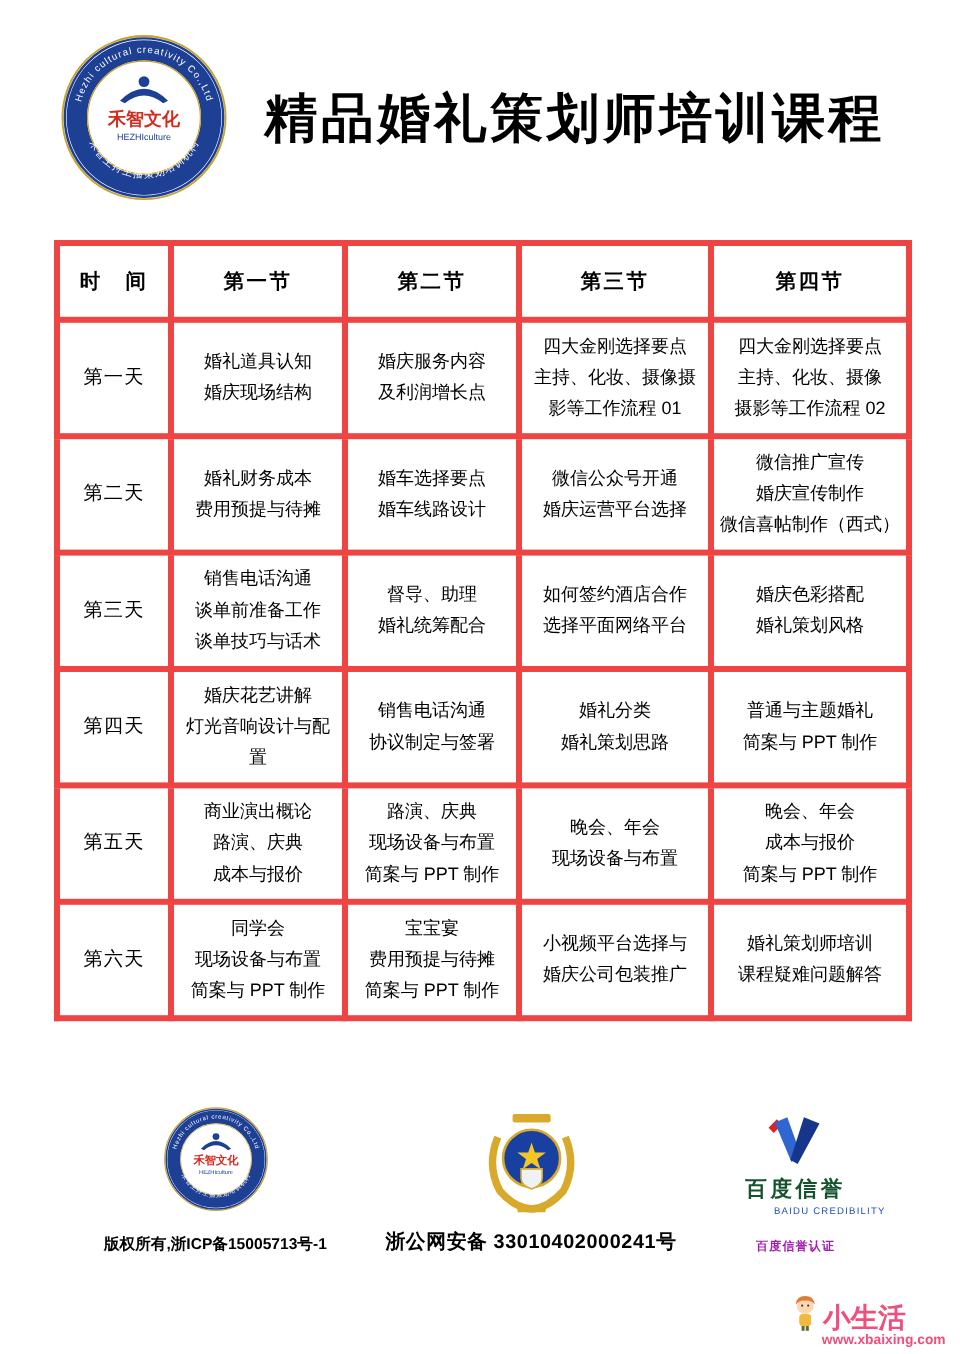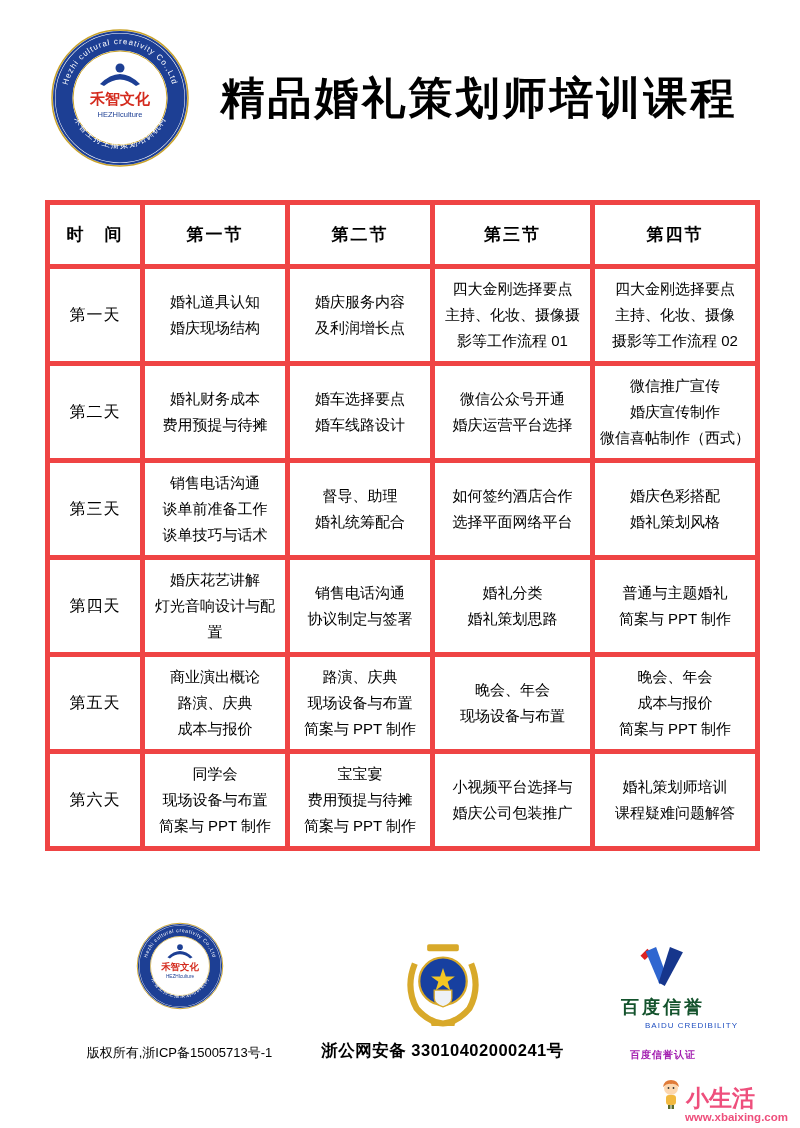--- a/index.html
+++ b/index.html
@@ -40,21 +40,21 @@
   .doc-footer {
     position: absolute; top: 922px; left: 62px; width: 676px;
     display: flex; justify-content: space-between; align-items: flex-end;
   }
   .footer-col { text-align: center; }
   .copyright-col { width: 235px; }
   .police-col { width: 250px; }
   .baidu-col { width: 150px; }
   .footer-logo { width: 88px; height: 88px; margin: 0 auto; }
   .footer-logo svg { width: 100%; height: 100%; }
-  .copyright-text { font-size: 13px; margin-top: 34px; font-weight: 400; }
+  .copyright-text { font-size: 13px; margin-top: 18px; font-weight: 700; }
   .police-badge { width: 80px; height: 88px; margin: 0 auto; }
   .police-badge svg { width: 100%; height: 100%; }
   .police-text { font-size: 16.5px; font-weight: bold; margin-top: 13px; letter-spacing: 0.5px; }
   .baidu-logo { width: 52px; height: 46px; margin: 0 auto; }
   .baidu-logo svg { width: 100%; height: 100%; }
   .baidu-name { color: #14532d; font-size: 18px; font-weight: bold; margin-top: 5px; letter-spacing: 3px; }
   .baidu-en { color: #1f4fc0; font-size: 8px; letter-spacing: 1px; margin-top: 2px; text-align: right; }
   .baidu-cert { color: #a21caf; font-size: 10px; font-weight: bold; margin-top: 18px; letter-spacing: 1px; }
 
   .watermark { position: absolute; right: 12px; bottom: 5px; color: #ee4f7c; }

